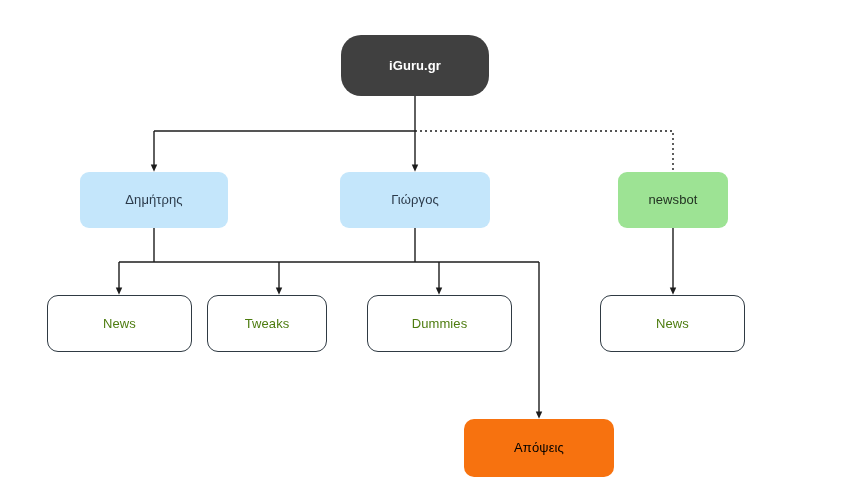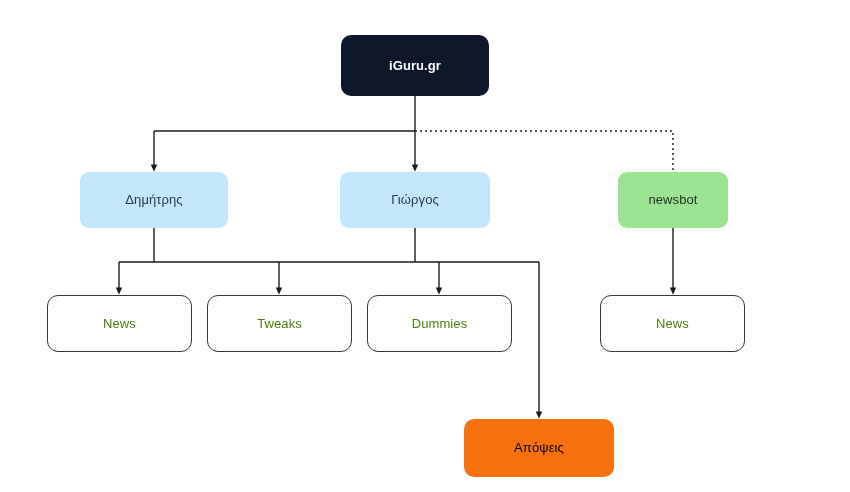--- a/index.html
+++ b/index.html
@@ -31,24 +31,24 @@
     align-items: center;
     justify-content: center;
     border-radius: 9px;
     font-size: 13px;
     line-height: 1.2;
     text-align: center;
     letter-spacing: 0.1px;
     z-index: 2;
   }
   .node-root {
-    background: #0f172a;
+    background: #404040;
     color: #ffffff;
     font-weight: bold;
-    border-radius: 10px;
+    border-radius: 20px;
   }
   .node-person {
     background: #c4e6fb;
     color: #2b3a4a;
   }
   .node-bot {
     background: #9de394;
     color: #223322;
   }
   .node-leaf {
@@ -106,21 +106,21 @@
   <div class="node node-root" style="left:341px; top:35px; width:148px; height:61px;">iGuru.gr</div>
 
   <div class="node node-person" style="left:80px; top:172px; width:148px; height:56px;">Δημήτρης</div>
 
   <div class="node node-person" style="left:340px; top:172px; width:150px; height:56px;">Γιώργος</div>
 
   <div class="node node-bot" style="left:618px; top:172px; width:110px; height:56px;">newsbot</div>
 
   <div class="node node-leaf" style="left:47px; top:295px; width:145px; height:57px;">News</div>
 
-  <div class="node node-leaf" style="left:207px; top:295px; width:145px; height:57px;">Tweaks</div>
+  <div class="node node-leaf" style="left:207px; top:295px; width:120px; height:57px;">Tweaks</div>
 
   <div class="node node-leaf" style="left:367px; top:295px; width:145px; height:57px;text-align:center;">Dummies</div>
 
   <div class="node node-leaf" style="left:600px; top:295px; width:145px; height:57px;">News</div>
 
   <div class="node node-opinion" style="left:464px; top:419px; width:150px; height:58px;">Απόψεις</div>
 
 </div>
 
 </body></html>

